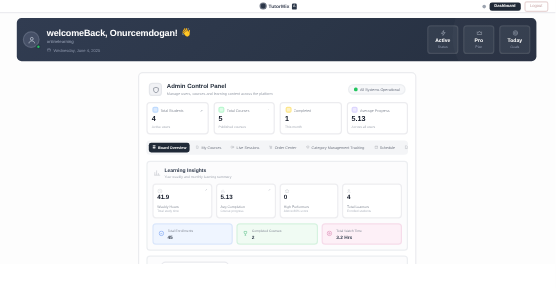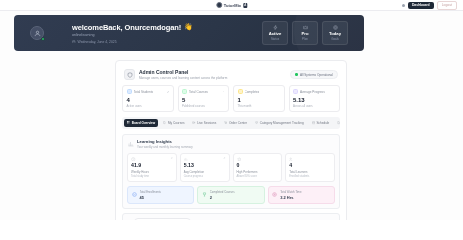--- a/index.html
+++ b/index.html
@@ -45,27 +45,26 @@
     padding: 1px 4px; border-radius: 2px; line-height: 5px;
   }
   .tb-pill-ghost {
     color: #c6a3a3; font-size: 3.4px; border: .6px solid #e8d6d6;
     padding: 1px 4px; border-radius: 2px; line-height: 5px; background: #fff;
   }
 
   
   .banner {
     position: absolute; left: 14px; top: 15px;
-    width: 350px; height: 36px;
+    width: 433px; height: 36px;
     background: linear-gradient(135deg, #313c51 0%, #2b3648 55%, #262f40 100%);
     border-radius: 4px;
     display: flex; align-items: center;
-    padding: 0 16px;
+    padding: 0 5px;
     overflow: hidden;
-    gap: 22px;
   }
   .banner::after {
     content: ""; position: absolute; right: -20px; top: -30px;
     width: 90px; height: 90px; border-radius: 50%;
     background: rgba(255,255,255,.025);
   }
   .avatar-wrap { position: relative; flex: none; margin-right: 6px; }
   .avatar {
     width: 14px; height: 14px; border-radius: 50%;
     background: #454f66; border: 1px solid #5a6479;

